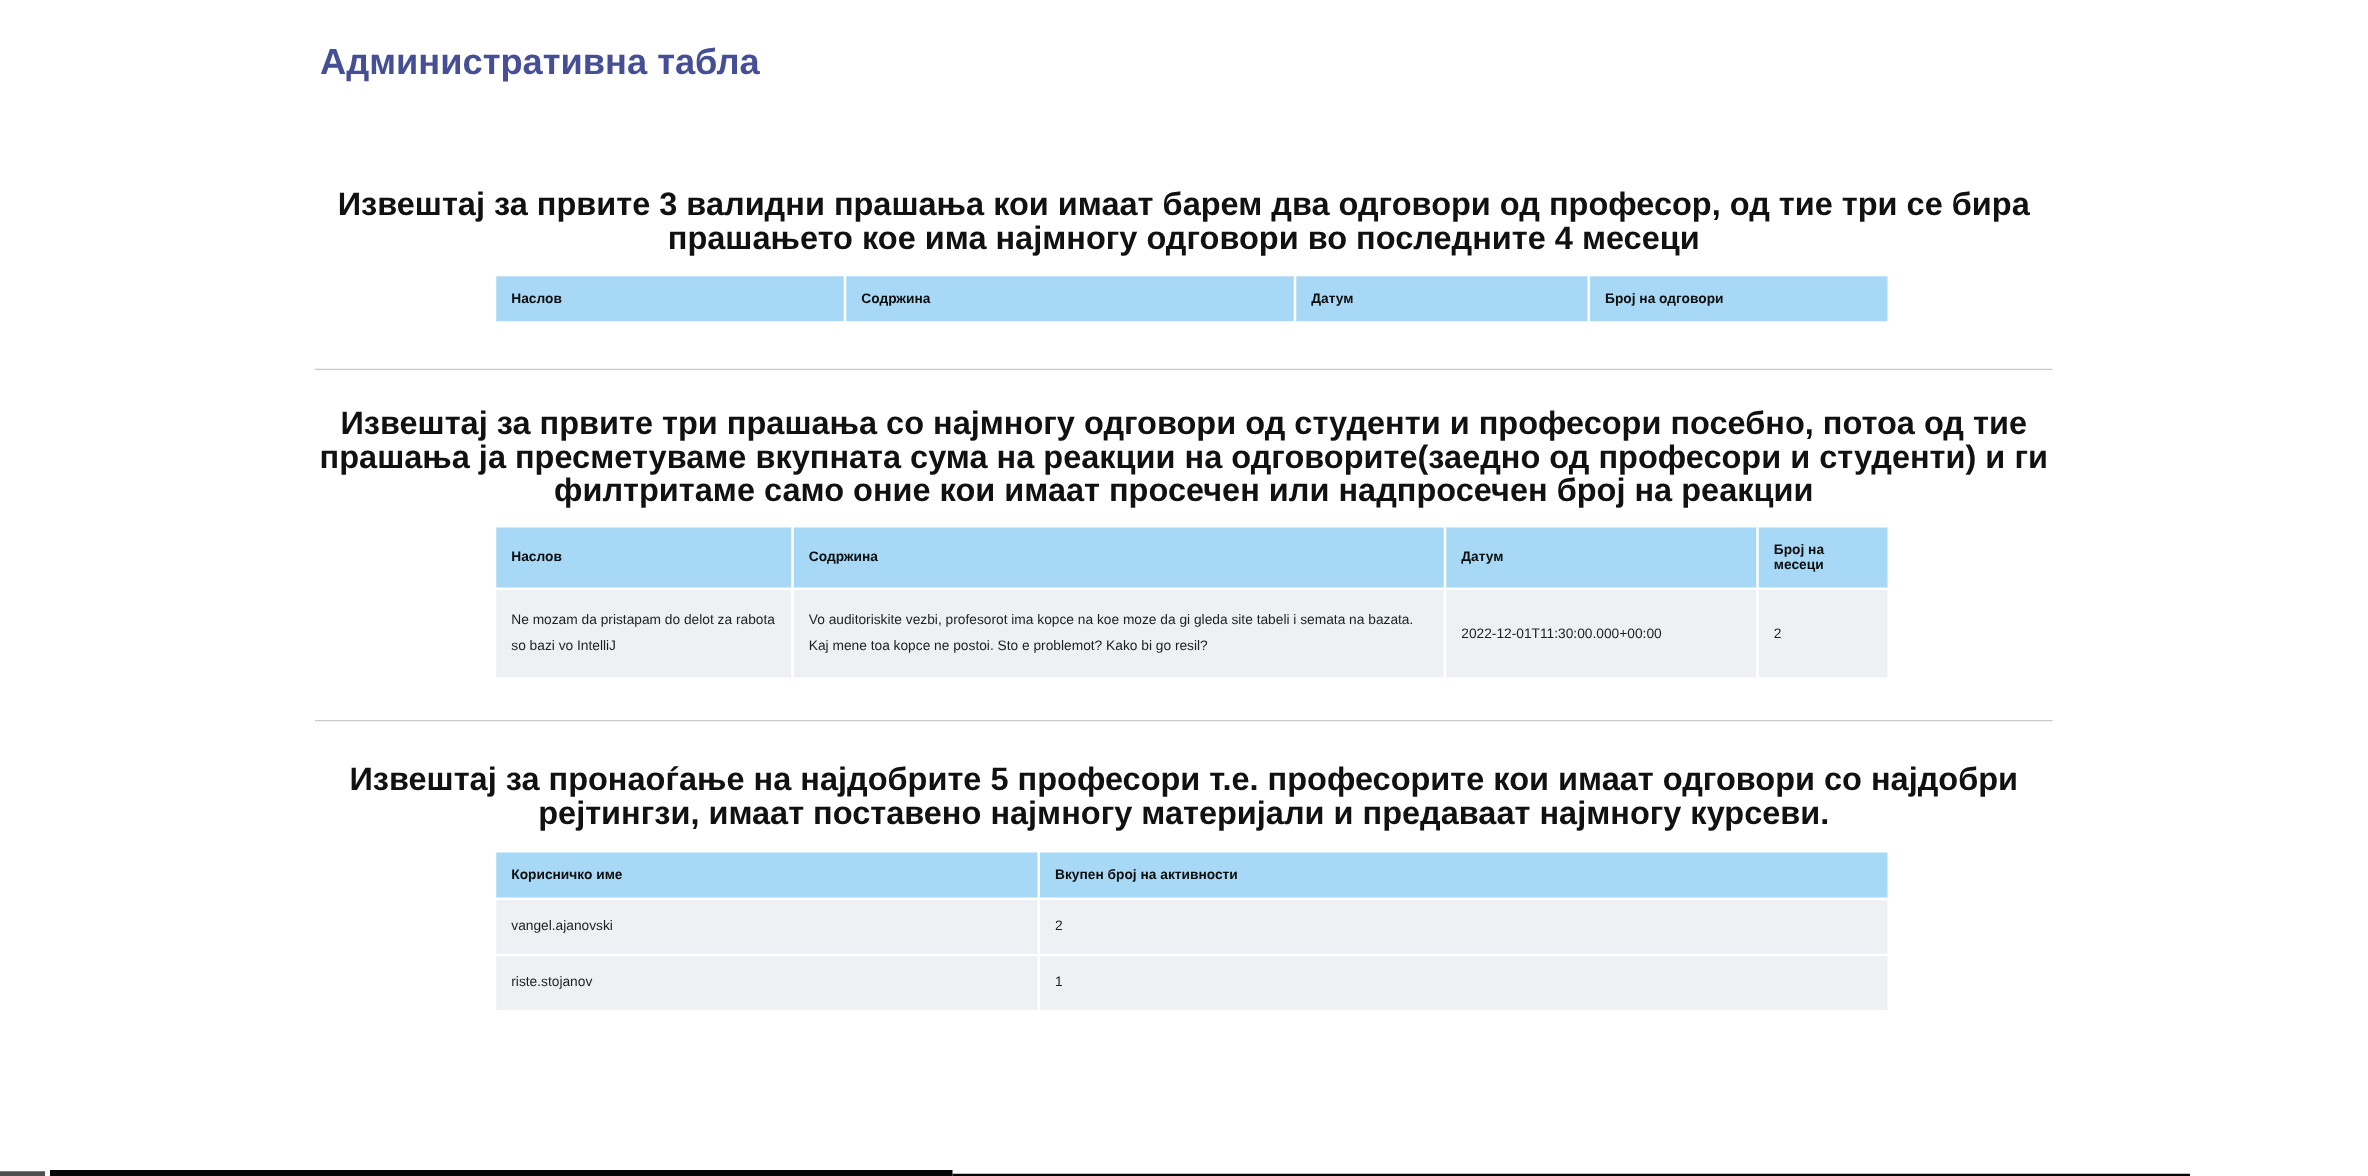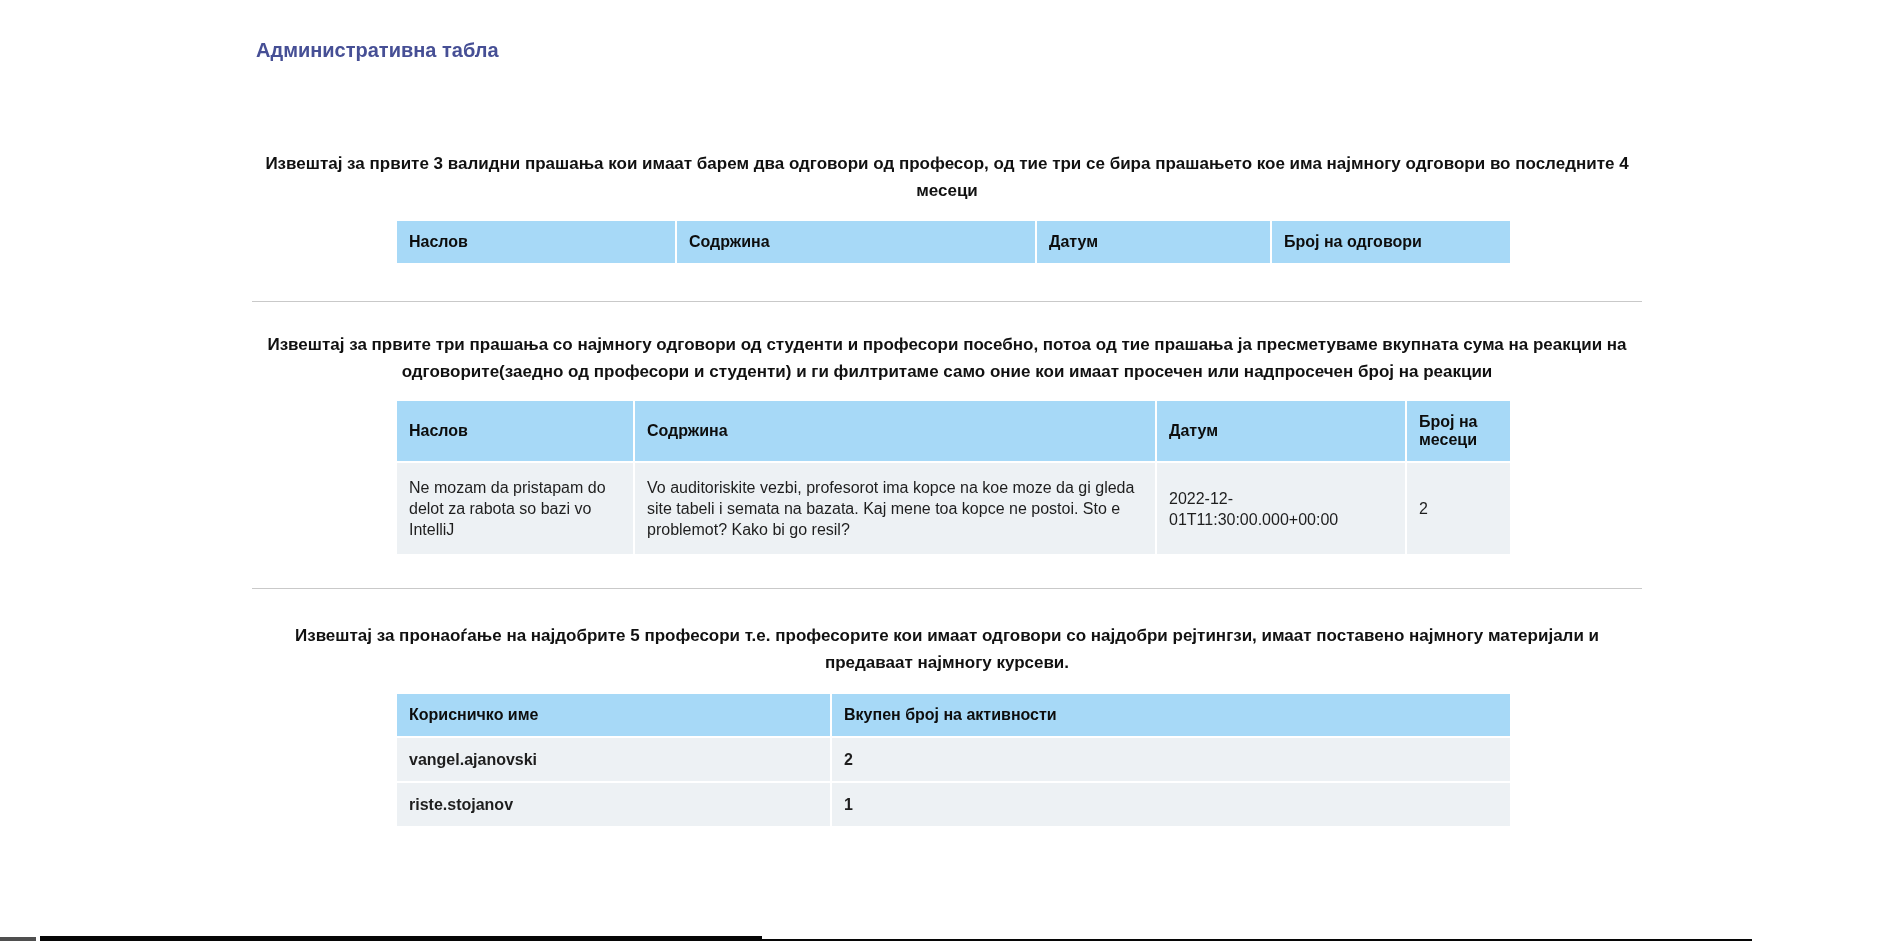--- a/index.html
+++ b/index.html
@@ -17,42 +17,42 @@
     font-family:"Liberation Sans", sans-serif;
     -webkit-font-smoothing:antialiased;
   }
   .wrapper{
     width:1390px;
     margin:0 auto;
     position:relative;
   }
   h1.page-title{
     margin:30px 0 0 4px;
-    font-size:20px;
+    font-size:29px;
     line-height:40px;
     font-weight:700;
     color:var(--title-color);
   }
   h2.section-heading{
     margin:0;
-    font-size:17px;
+    font-size:26px;
     line-height:27px;
     font-weight:700;
     color:#111111;
     text-align:center;
   }
   .s1 h2{margin-top:80px;}
   .s2 h2{margin-top:29px;text-align:center;}
   .s3 h2{margin-top:33px;}
   table.report{
     border-collapse:collapse;
     table-layout:fixed;
     margin-left:143px;
     width:1115px;
-    font-size:16px;
+    font-size:11px;
     color:#1e1e1e;
   }
   table.report th, table.report td{
     border:2px solid #ffffff;
     text-align:left;
     vertical-align:middle;
     word-wrap:break-word;
   }
   table.report th{
     background:var(--header-bg);
@@ -70,21 +70,20 @@
   
   .s3 .table-clip{
     margin-top:16px;
     height:146px;
     overflow:hidden;
   }
   .s3 table{
   }
   .s3 table td{
     padding:11px 12px;
-    font-weight:bold;
   }
   hr.section-divider{
     border:none;
     border-top:1px solid var(--divider-color);
     margin:36px 0 0 0;
   }
   hr.section-divider.d2{
     margin-top:32px;
   }
   

